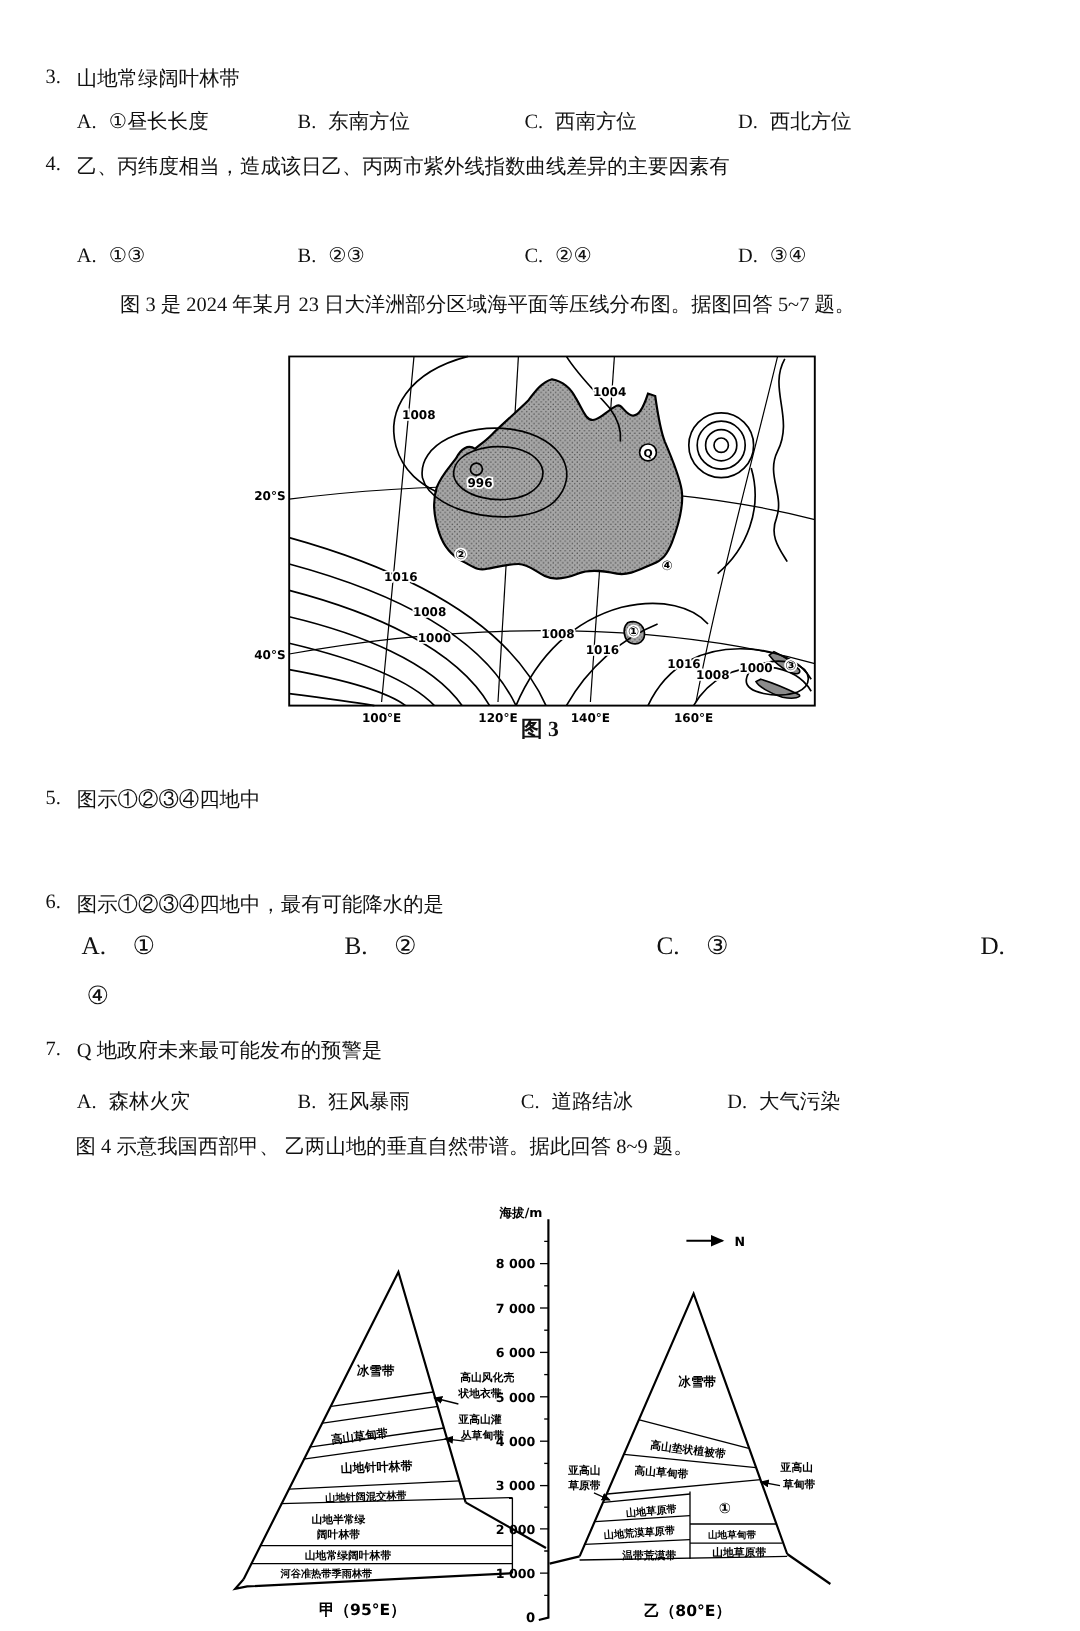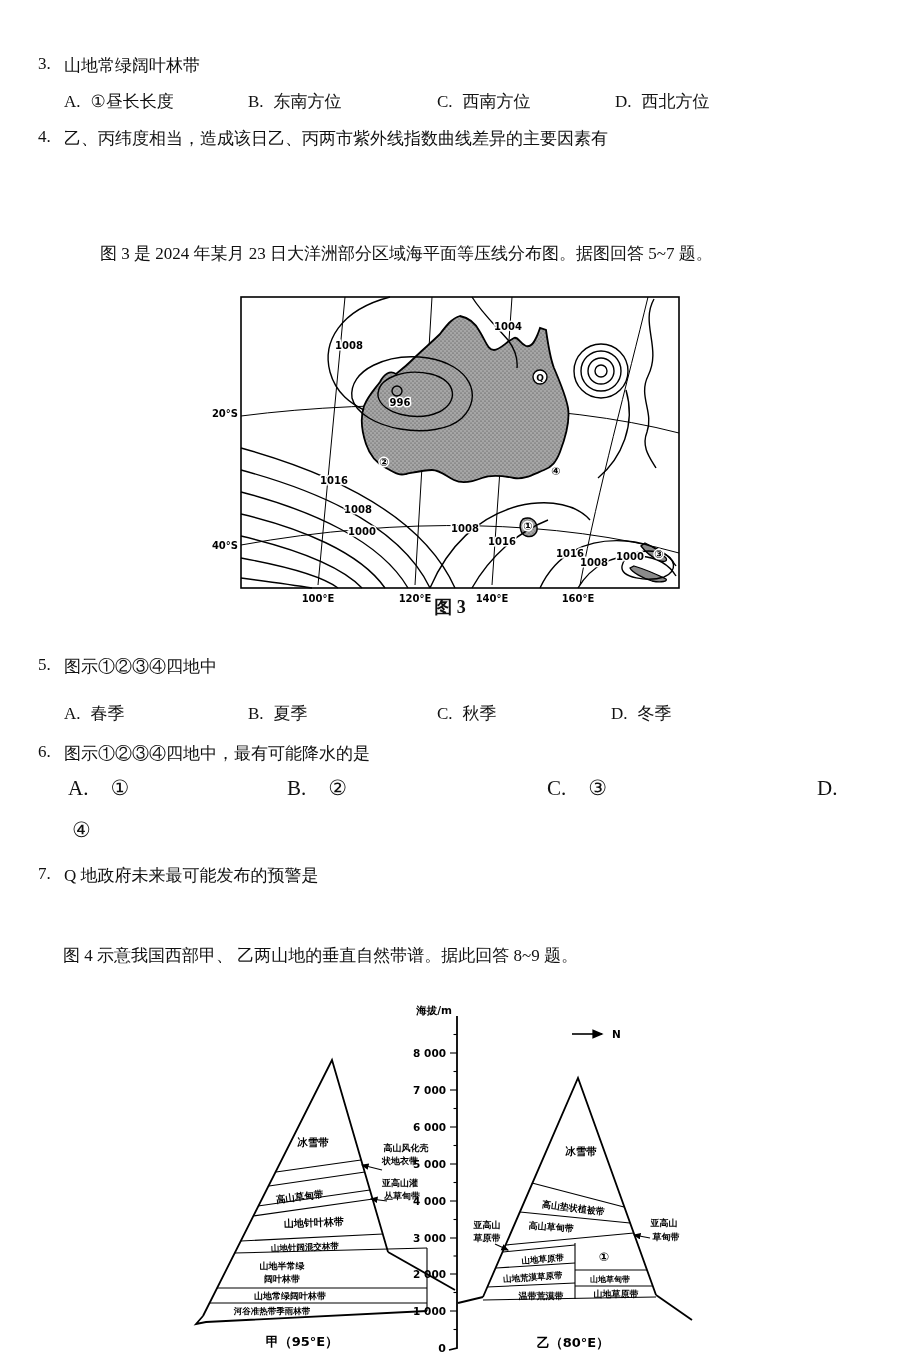--- a/index.html
+++ b/index.html
@@ -40,20 +40,26 @@
     <span class="opt" style="left:64px"><i class="ol">A.</i><i class="ot">①昼长长度</i></span>
     <span class="opt" style="left:248px"><i class="ol">B.</i><i class="ot">东南方位</i></span>
     <span class="opt" style="left:437px"><i class="ol">C.</i><i class="ot">西南方位</i></span>
     <span class="opt" style="left:615px"><i class="ol">D.</i><i class="ot">西北方位</i></span>
   </div>
 
   <div class="line" style="top:127px">
     <span class="qnum">4.</span>
     <span class="qstem">乙、丙纬度相当，造成该日乙、丙两市紫外线指数曲线差异的主要因素有</span>
   </div>
+  <div class="row" style="top:202px">
+    <span class="opt" style="left:64px"><i class="ol">A.</i><i class="ot">①③</i></span>
+    <span class="opt" style="left:248px"><i class="ol">B.</i><i class="ot">②③</i></span>
+    <span class="opt" style="left:437px"><i class="ol">C.</i><i class="ot">②④</i></span>
+    <span class="opt" style="left:615px"><i class="ol">D.</i><i class="ot">③④</i></span>
+  </div>
 
   <div class="line" style="top:242px">
     <span class="indent1">图 3 是 2024 年某月 23 日大洋洲部分区域海平面等压线分布图。据图回答 5~7 题。</span>
   </div>
 
   <svg style="position:absolute;left:205px;top:296px" width="475" height="312" viewBox="205 296 475 312">
     <defs>
       <pattern id="stip" width="4" height="4" patternUnits="userSpaceOnUse">
         <rect width="4" height="4" fill="#a6a6a6"></rect>
         <circle cx="1" cy="1" r="0.6" fill="#3c3c3c"></circle>
@@ -150,44 +156,44 @@
       <text class="maplbl" x="578" y="602" text-anchor="middle">160°E</text>
     </g>
   </svg>
 
   <div class="caption" style="top:595px">图 3</div>
 
   <div class="line" style="top:655px">
     <span class="qnum">5.</span>
     <span class="qstem">图示①②③④四地中</span>
   </div>
-  <div class="row" style="top:702px">
-    <span class="opt" style="left:64px"><i class="ol">A.</i><i class="ot">春季</i></span>
-    <span class="opt" style="left:248px"><i class="ol">B.</i><i class="ot">夏季</i></span>
-    <span class="opt" style="left:437px"><i class="ol">C.</i><i class="ot">秋季</i></span>
-    <span class="opt" style="left:611px"><i class="ol">D.</i><i class="ot">冬季</i></span>
-  </div>
 
   <div class="line" style="top:742px">
     <span class="qnum">6.</span>
     <span class="qstem">图示①②③④四地中，最有可能降水的是</span>
   </div>
   <div class="row big" style="top:776px">
     <span class="opt" style="left:68px"><i class="ol">A.</i><i class="ot">①</i></span>
     <span class="opt" style="left:287px"><i class="ol">B.</i><i class="ot">②</i></span>
     <span class="opt" style="left:547px"><i class="ol">C.</i><i class="ot">③</i></span>
     <span class="opt" style="left:817px"><i class="ol">D.</i><i class="ot"></i></span>
   </div>
   <div class="line big" style="top:818px">
     <span style="position:absolute;left:72px">④</span>
   </div>
 
   <div class="line" style="top:864px">
     <span class="qnum">7.</span>
     <span class="qstem">Q 地政府未来最可能发布的预警是</span>
+  </div>
+  <div class="row" style="top:906px">
+    <span class="opt" style="left:64px"><i class="ol">A.</i><i class="ot">森林火灾</i></span>
+    <span class="opt" style="left:248px"><i class="ol">B.</i><i class="ot">狂风暴雨</i></span>
+    <span class="opt" style="left:434px"><i class="ol">C.</i><i class="ot">道路结冰</i></span>
+    <span class="opt" style="left:606px"><i class="ol">D.</i><i class="ot">大气污染</i></span>
   </div>
 
   <div class="line" style="top:944px">
     <span class="indent2">图 4 示意我国西部甲、 乙两山地的垂直自然带谱。据此回答 8~9 题。</span>
   </div>
 
   <svg style="position:absolute;left:100px;top:1000px" width="680" height="359" viewBox="100 1000 680 359">
     <defs>
       <marker id="ah2" markerWidth="8" markerHeight="8" refX="6" refY="3" orient="auto">
         <path d="M0,0 L7,3 L0,6 Z" fill="#000"></path>

